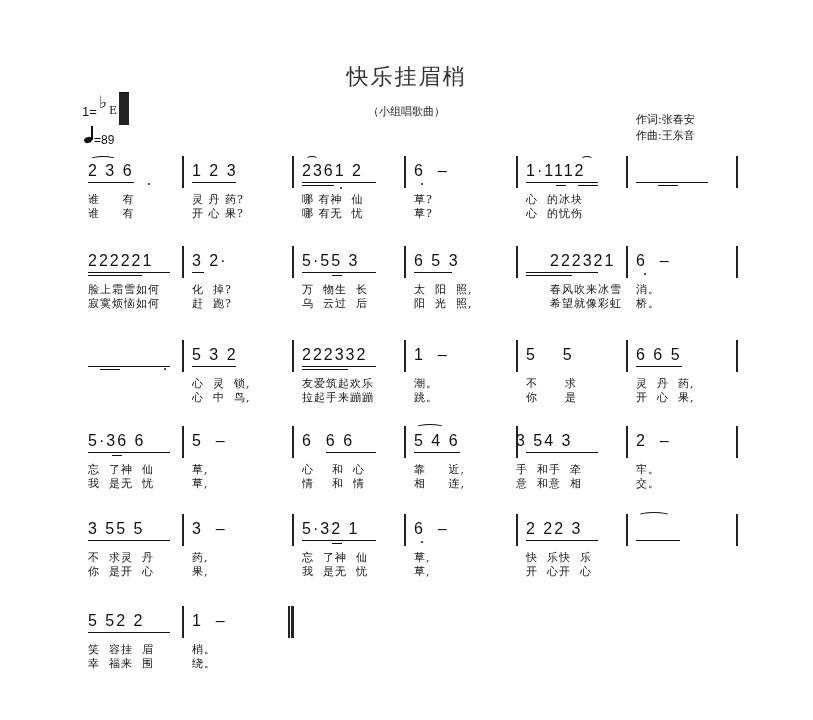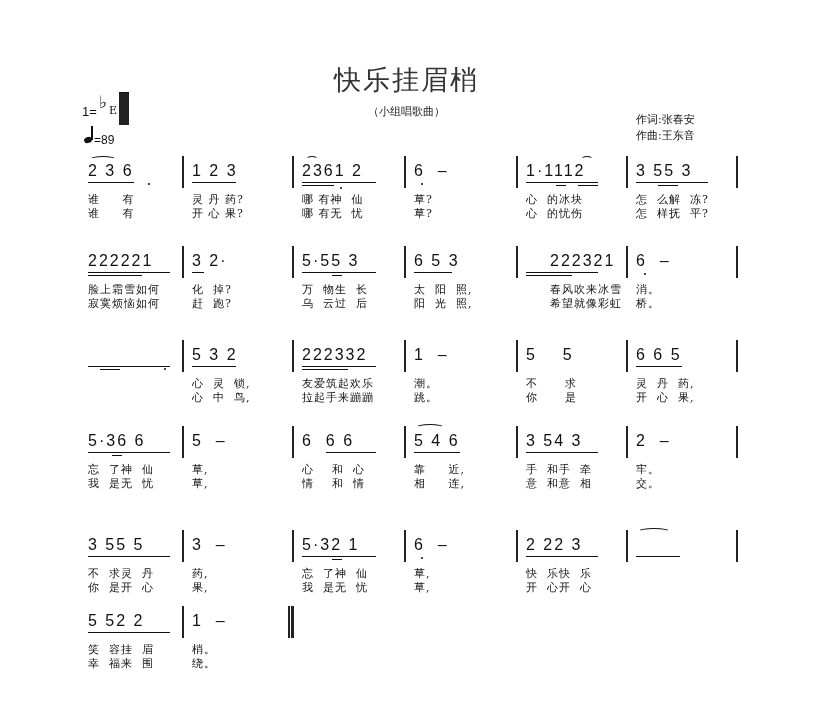--- a/index.html
+++ b/index.html
@@ -1,19 +1,19 @@
 <!DOCTYPE html>
 <html><head>
 <meta charset="utf-8">
 <style>
   html, body { margin:0; padding:0; background:#ffffff; }
   body { width:813px; height:720px; position:relative; overflow:hidden;
          font-family:"DejaVu Sans", sans-serif; color:#111; }
   .title { position:absolute; left:0; width:813px; top:62px; text-align:center;
-           font-family:"DejaVu Serif", serif; font-size:27px; color:#333; letter-spacing:2px; }
+           font-family:"DejaVu Serif", serif; font-size:22px; color:#333; letter-spacing:2px; }
   .subtitle { position:absolute; left:0; width:813px; top:104px; text-align:center;
               font-size:11px; color:#222; }
   .credits { position:absolute; left:636px; top:112px; font-size:11px; line-height:16px; }
   .key { position:absolute; left:82px; top:98px; font-family:"Liberation Sans", sans-serif; font-size:13px; }
   .key .flat { position:absolute; left:17px; top:-6px; font-size:17px; }
   .key .e { position:absolute; left:27px; top:6px; font-family:"DejaVu Serif", serif; font-size:11px; }
   .key .frac { position:absolute; left:37px; top:-6px; font-size:12px; text-align:center; line-height:12px; }
   .key .frac .bar { border-top:1px solid #111; width:10px; margin:0 auto; }
   .key .one { position:absolute; left:0; top:6px; }
   .tempo { position:absolute; left:84px; top:126px; font-family:"Liberation Sans", sans-serif; font-size:12px; }
@@ -84,25 +84,20 @@
     <div class="lyr lyr1">草?</div>
     <div class="lyr lyr2">草?</div>
   </div>
   <div class="bar" style="left:438px;"></div>
   <div class="measure" style="left:438px;width:110px;">
     <div class="notes">1·1112</div>
     <div class="lyr lyr1">心  的冰块</div>
     <div class="lyr lyr2">心  的忧伤</div>
   </div>
   <div class="bar" style="left:548px;"></div>
-  <div class="measure" style="left:548px;width:110px;">
-    <div class="notes">3 55 3</div>
-    <div class="lyr lyr1">怎  么解  冻?</div>
-    <div class="lyr lyr2">怎  样抚  平?</div>
-  </div>
   <div class="bar" style="left:658px;"></div>
   <div class="ul1" style="left:10px;top:26px;width:46px;"></div>
   <div class="ul1" style="left:114px;top:26px;width:44px;"></div>
   <div class="ul1" style="left:224px;top:26px;width:74px;"></div>
   <div class="ul2" style="left:224px;top:29px;width:32px;"></div>
   <div class="ul1" style="left:448px;top:26px;width:72px;"></div>
   <div class="ul2" style="left:478px;top:29px;width:10px;"></div>
   <div class="ul2" style="left:500px;top:29px;width:20px;"></div>
   <div class="ul1" style="left:558px;top:26px;width:72px;"></div>
   <div class="ul2" style="left:580px;top:29px;width:20px;"></div>
@@ -221,41 +216,41 @@
     <div class="lyr lyr1">心    和  心</div>
     <div class="lyr lyr2">情    和  情</div>
   </div>
   <div class="bar" style="left:326px;"></div>
   <div class="measure" style="left:326px;width:112px;">
     <div class="notes">5 4 6</div>
     <div class="lyr lyr1">靠     近,</div>
     <div class="lyr lyr2">相     连,</div>
   </div>
   <div class="bar" style="left:438px;"></div>
-  <div class="measure" style="left:438px;width:110px;text-align:right;">
+  <div class="measure" style="left:428px;width:110px;text-align:right;">
     <div class="notes">3 54 3</div>
     <div class="lyr lyr1">手  和手  牵</div>
     <div class="lyr lyr2">意  和意  相</div>
   </div>
   <div class="bar" style="left:548px;"></div>
   <div class="measure" style="left:548px;width:110px;">
     <div class="notes">2  –</div>
     <div class="lyr lyr1">牢。</div>
     <div class="lyr lyr2">交。</div>
   </div>
   <div class="bar" style="left:658px;"></div>
   <div class="ul1" style="left:10px;top:26px;width:82px;"></div>
   <div class="ul2" style="left:34px;top:29px;width:10px;"></div>
   <div class="ul1" style="left:248px;top:26px;width:50px;"></div>
   <div class="ul1" style="left:336px;top:26px;width:46px;"></div>
   <div class="ul1" style="left:448px;top:26px;width:72px;"></div>
   <div class="slur" style="left:338px;top:-2px;width:26px;"></div>
 </div>
 
-<div class="row" style="top:514px;margin-top:16px;">
+<div class="row" style="top:514px;">
   <div class="measure" style="left:0;width:104px;">
     <div class="notes">3 55 5</div>
     <div class="lyr lyr1">不  求灵  丹</div>
     <div class="lyr lyr2">你  是开  心</div>
   </div>
   <div class="bar" style="left:104px;"></div>
   <div class="measure" style="left:104px;width:110px;">
     <div class="notes">3  –</div>
     <div class="lyr lyr1">药,</div>
     <div class="lyr lyr2">果,</div>

